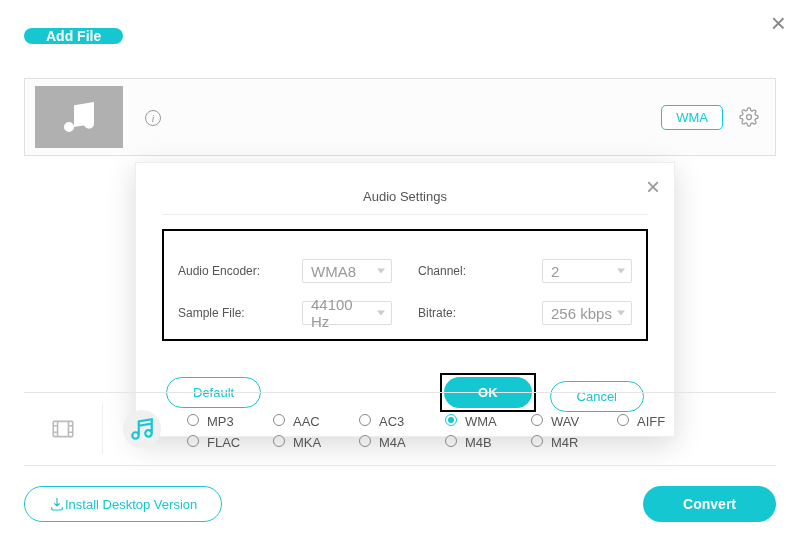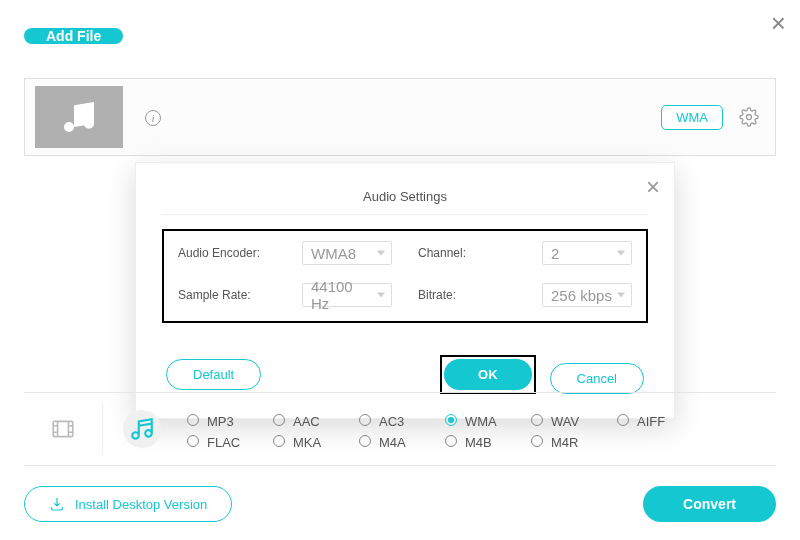--- a/index.html
+++ b/index.html
@@ -12,21 +12,21 @@
   .file-meta { flex: 1; color: #666; }
   .file-title { font-size: 15px; color: #666; margin-bottom: 10px; }
   .info-icon { display:inline-block; width:16px; height:16px; border:1px solid #999; border-radius:50%; text-align:center; line-height:14px; font-size:11px; color:#999; font-style: italic; font-family: Georgia, serif; }
   .badge { border: 1px solid #14c7d1; color: #14c7d1; border-radius: 5px; padding: 4px 14px; font-size: 13px; margin-right: 16px; cursor: pointer; background:#fff;}
   .gear { width: 20px; height: 20px; cursor: pointer; }
   .gear svg { width: 20px; height: 20px; stroke: #999; fill: none; }
 
   .modal { position: absolute; top: 162px; left: 135px; width: 540px; background: #fff; border: 1px solid #eee; box-shadow: 0 8px 28px rgba(0,0,0,0.15); padding: 18px 26px 24px 26px; }
   .modal-close { position: absolute; top: 10px; right: 14px; font-size: 24px; color: #999; cursor: pointer; font-weight: 200; }
   .modal-title { text-align: center; font-size: 13px; color: #555; padding: 8px 0 10px 0; border-bottom: 1px solid #eee; margin-bottom: 14px; }
-  .settings-box { border: 2px solid #000; padding: 10px 14px 14px 14px; display: grid; grid-template-columns: 1fr 1fr; column-gap: 26px; row-gap: 18px; }
+  .settings-box { border: 2px solid #000; padding: 28px 14px 14px 14px; display: grid; grid-template-columns: 1fr 1fr; column-gap: 26px; row-gap: 18px; }
   .setting-item { display: flex; align-items: center; justify-content: space-between; }
   .setting-label { font-size: 12px; color: #555; }
   .setting-select { width: 90px; height: 24px; border: 1px solid #ddd; background: #fff; font-size: 15px; color: #999; padding: 0 18px 0 8px; position: relative; display: flex; align-items: center; border-radius: 2px; cursor: pointer;}
   .setting-select::after { content:''; position:absolute; right:6px; top:50%; width:0;height:0;border-left:4px solid transparent;border-right:4px solid transparent;border-top:5px solid #ccc; transform: translateY(-50%);}
   .modal-buttons { display: flex; justify-content: space-between; align-items: center; margin-top: 32px; padding: 0 4px;}
   .pill-btn { border-radius: 20px; padding: 7px 26px; font-size: 13px; cursor: pointer; background: #fff; }
   .pill-outline { border: 1px solid #14c7d1; color: #14c7d1; }
   .pill-fill { border: none; background: #14c7d1; color: #fff; font-weight: 600; padding: 8px 34px;}
   .ok-wrap { border: 2.5px solid #000; display: inline-block; padding: 2px; margin-right: 14px;}
   .right-btns { display: flex; align-items: flex-end;}
@@ -38,21 +38,21 @@
   .tab-audio { background: #f0f0f0; }
   .tab-audio svg { fill: #14c7d1; }
   .vdiv { width:1px; height: 50px; background: #eee; margin: 0 6px;}
   .formats { flex:1; display:flex; flex-wrap:wrap; padding: 6px 0 0 12px; gap: 6px 0;}
   .fmt { width: 86px; display: flex; font-size: 13px; color: #555; cursor:pointer;}
   .radio { width:12px; height:12px; border:1px solid #888; border-radius:50%; margin-right:8px; display:inline-flex; align-items:center; justify-content:center;}
   .radio.checked { border-color:#14c7d1;}
   .radio.checked::after { content:''; width:6px; height:6px; background:#14c7d1; border-radius:50%;}
 
   .bottom-bar { position: absolute; bottom: 18px; left: 24px; right: 24px; display: flex; justify-content: space-between; align-items: center;}
-  .install-btn { border:1px solid #14c7d1; color:#14c7d1; background:#fff; border-radius: 22px; padding: 9px 24px; font-size: 13px; display:flex; align-items:center; gap:10px; cursor:pointer;}
+  .install-btn { border:1px solid #14c7d1; color:#14c7d1; background:#fff; border-radius: 22px; padding: 9px 24px; font-size: 13px; display:flex; align-items:center; cursor:pointer;}
   .install-btn svg { width:16px; height:16px; stroke:#14c7d1; fill:none;}
   .convert-btn { background:#14c7d1; color:#fff; border:none; border-radius:22px; padding: 10px 40px; font-size: 14px; font-weight:600; cursor:pointer;}
 </style>
 </head>
 <body>
 
 <div class="close-main">×</div>
 
 <button class="add-file-btn">Add File</button>
 
@@ -80,21 +80,21 @@
   <div class="settings-box">
     <div class="setting-item">
       <span class="setting-label">Audio Encoder:</span>
       <div class="setting-select">WMA8</div>
     </div>
     <div class="setting-item">
       <span class="setting-label">Channel:</span>
       <div class="setting-select">2</div>
     </div>
     <div class="setting-item">
-      <span class="setting-label">Sample Rate:</span>
+      <span class="setting-label">Sample File:</span>
       <div class="setting-select">44100 Hz</div>
     </div>
     <div class="setting-item">
       <span class="setting-label">Bitrate:</span>
       <div class="setting-select">256 kbps</div>
     </div>
   </div>
   <div class="modal-buttons">
     <button class="pill-btn pill-outline">Default</button>
     <div class="right-btns">

